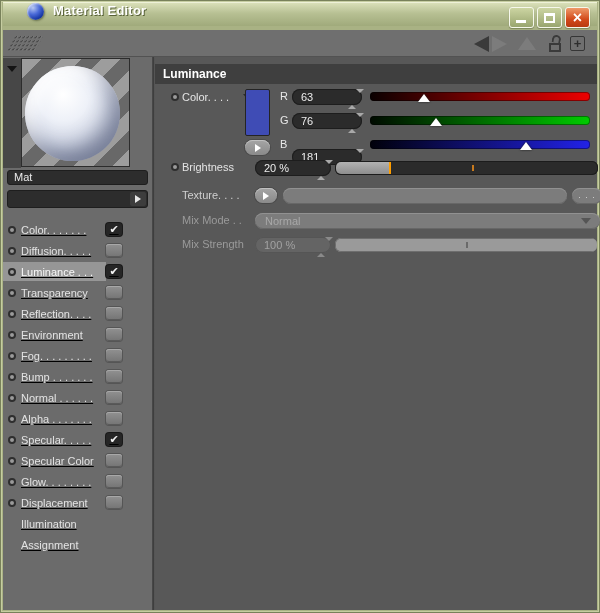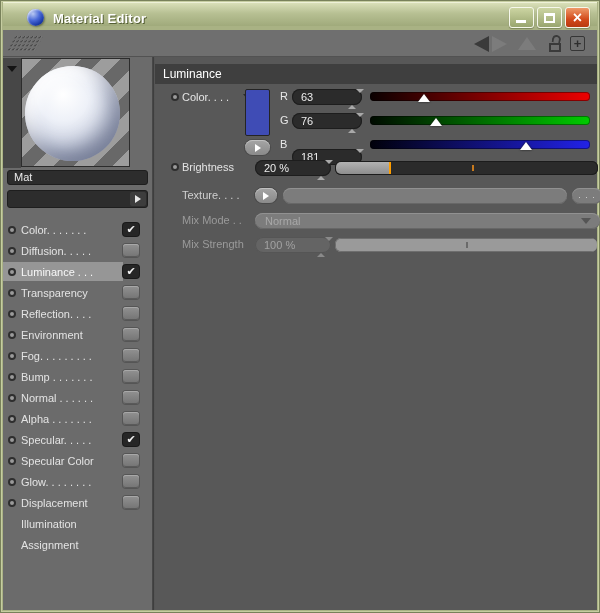--- a/index.html
+++ b/index.html
@@ -11,21 +11,21 @@
     background:#a9b284;
     box-shadow: inset 0 0 0 1px #78815a, inset 0 0 0 2px #c6cda1;
     overflow:hidden;
   }
 
   
   .titlebar {
     position:absolute; top:2px; left:3px; right:3px; height:24px;
     background:linear-gradient(180deg,#d9dfb8 0%,#b7c093 45%,#a0aa7b 100%);
     border-top:1px solid #eef1d8;
-    display:flex; align-items:flex-end; padding-left:24px;
+    display:flex; align-items:flex-start; padding-left:24px;
   }
   .app-icon {
     width:17px; height:17px; border-radius:50%;
     background:radial-gradient(circle at 35% 28%, #b8c8f2 0%, #4a6ad8 40%, #1a3aa8 70%, #0a1c60 100%);
     box-shadow: inset 1px 1px 2px rgba(255,255,255,.7), 1px 1px 2px rgba(40,50,20,.5);
     flex:none;
   }
   .title-text {
     margin-left:9px; font-size:13px; font-weight:bold; color:#ffffff;
     text-shadow:1px 1px 0 rgba(70,80,40,.85);
@@ -92,39 +92,39 @@
     position:absolute; top:133px; left:4px; width:141px; height:18px;
     background:#2d2d2d; border-radius:3px; border:1px solid #1e1e1e;
   }
   .preset-dd-btn {
     position:absolute; right:1px; top:1px; width:16px; height:14px;
     background:#3d3d3d; border-radius:2px; display:flex; align-items:center; justify-content:center;
   }
   .preset-dd-btn .tri { width:0; height:0; border-top:4px solid transparent; border-bottom:4px solid transparent; border-left:6px solid #e8e8e8; }
 
   .channel-list { position:absolute; top:162px; left:0; right:0; }
-  .channel-row { height:21px; display:flex; align-items:center; padding-right:13px; cursor:pointer; }
+  .channel-row { height:21px; display:flex; align-items:center; padding-right:30px; cursor:pointer;text-decoration:underline; }
   .row-main { flex:1; height:19px; display:flex; align-items:center; padding-left:5px; }
   .channel-row.selected .row-main { background:#969696; }
   .bullet { width:8px; height:8px; border-radius:50%; background:#9a9a9a; border:2px solid #2e2e2e; margin-right:5px; flex:none; }
   .ch-label { font-size:11px; color:#e3e3e3; white-space:nowrap; }
   .channel-row.selected .ch-label { color:#f8f8f8; }
   .checkbox {
     flex:none; width:16px; height:13px; border-radius:3px;
     background:linear-gradient(180deg,#919191,#747474);
     box-shadow:inset 0 1px 0 #a8a8a8, inset 0 -1px 0 #5a5a5a, 0 0 0 1px #555;
     font-size:11px; line-height:13px; text-align:center; color:transparent; cursor:pointer;
   }
   .checkbox.checked { background:#262626; color:#f2f2f2; box-shadow:0 0 0 1px #191919; }
 
   
   .right-panel { position:absolute; left:152px; right:0; top:0; bottom:0; background:#585858; }
   .panel-header {
     position:absolute; top:7px; left:0; right:0; height:20px; background:#3f3f3f;
-    color:#ffffff; font-size:12px; font-weight:normal; line-height:20px; padding-left:8px;
+    color:#ffffff; font-size:12px; font-weight:bold; line-height:20px; padding-left:8px;
   }
   .prow { position:absolute; left:0; right:0; height:16px; display:flex; align-items:center;margin-left:10px; }
   .p-bullet { position:absolute; left:6px; top:4px; width:8px; height:8px; border-radius:50%; background:#9a9a9a; border:2px solid #2e2e2e; }
   .p-label { position:absolute; left:17px; top:1px; font-size:11px; color:#e4e4e4; white-space:nowrap; }
   .p-label.dim { color:#cfcfcf; }
   .p-label.disabled { color:#9a9a9a; }
   .expand-tri { position:absolute; left:78px; top:4px; width:0; height:0; border-left:5px solid transparent; border-right:5px solid transparent; border-top:6px solid #2c2c2c; cursor:pointer; }
 
   .swatch { position:absolute; left:90px; top:32px; width:25px; height:47px; border:1px solid #242424; border-radius:2px; cursor:pointer; }
   .arrow-pill {

